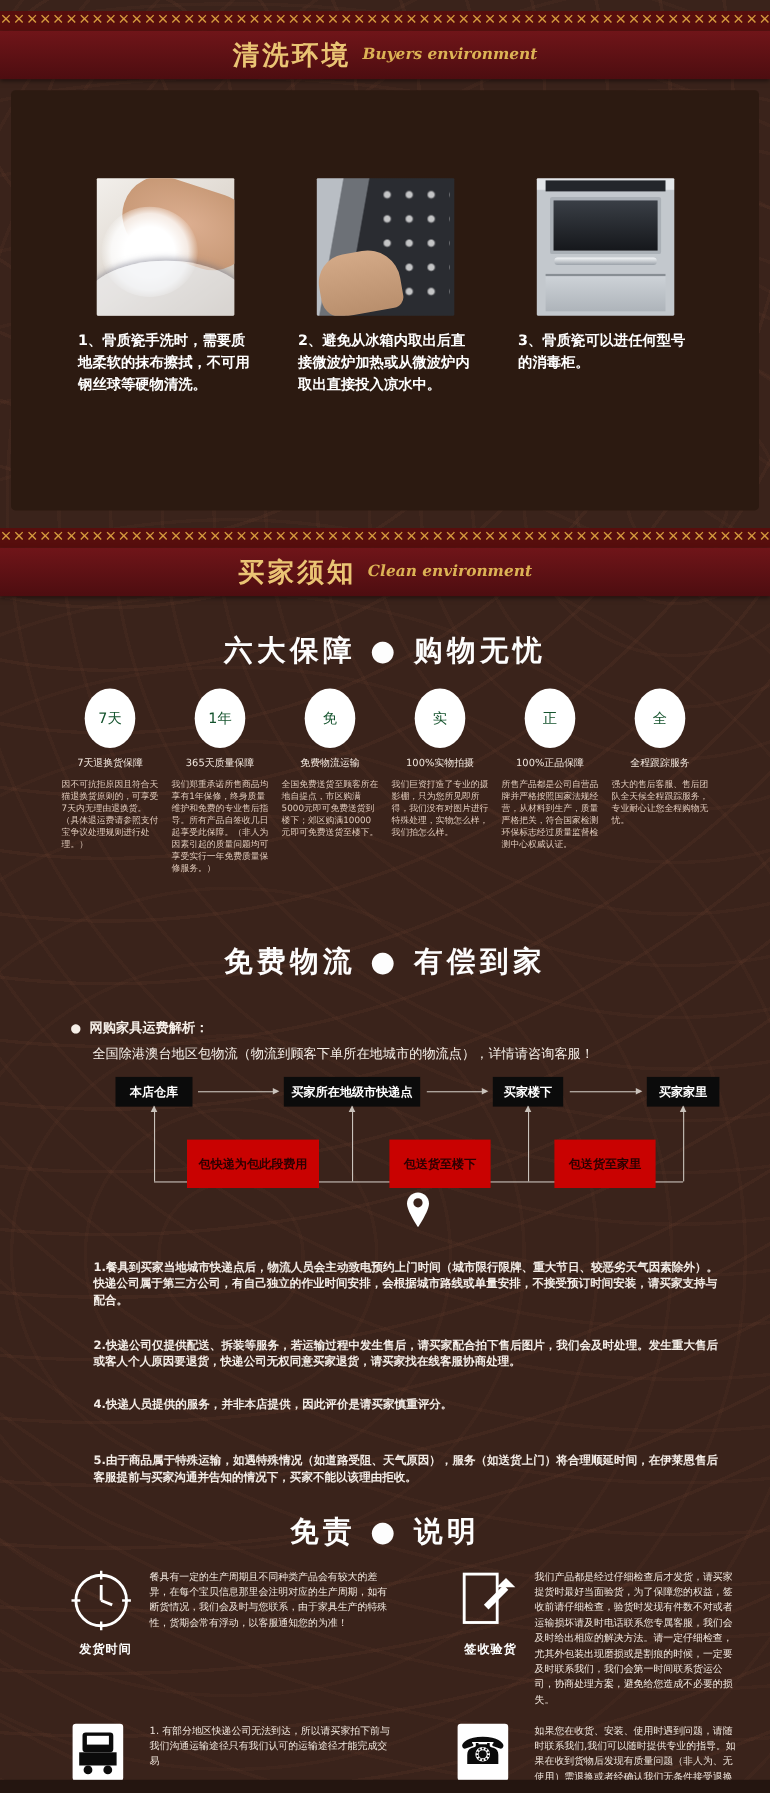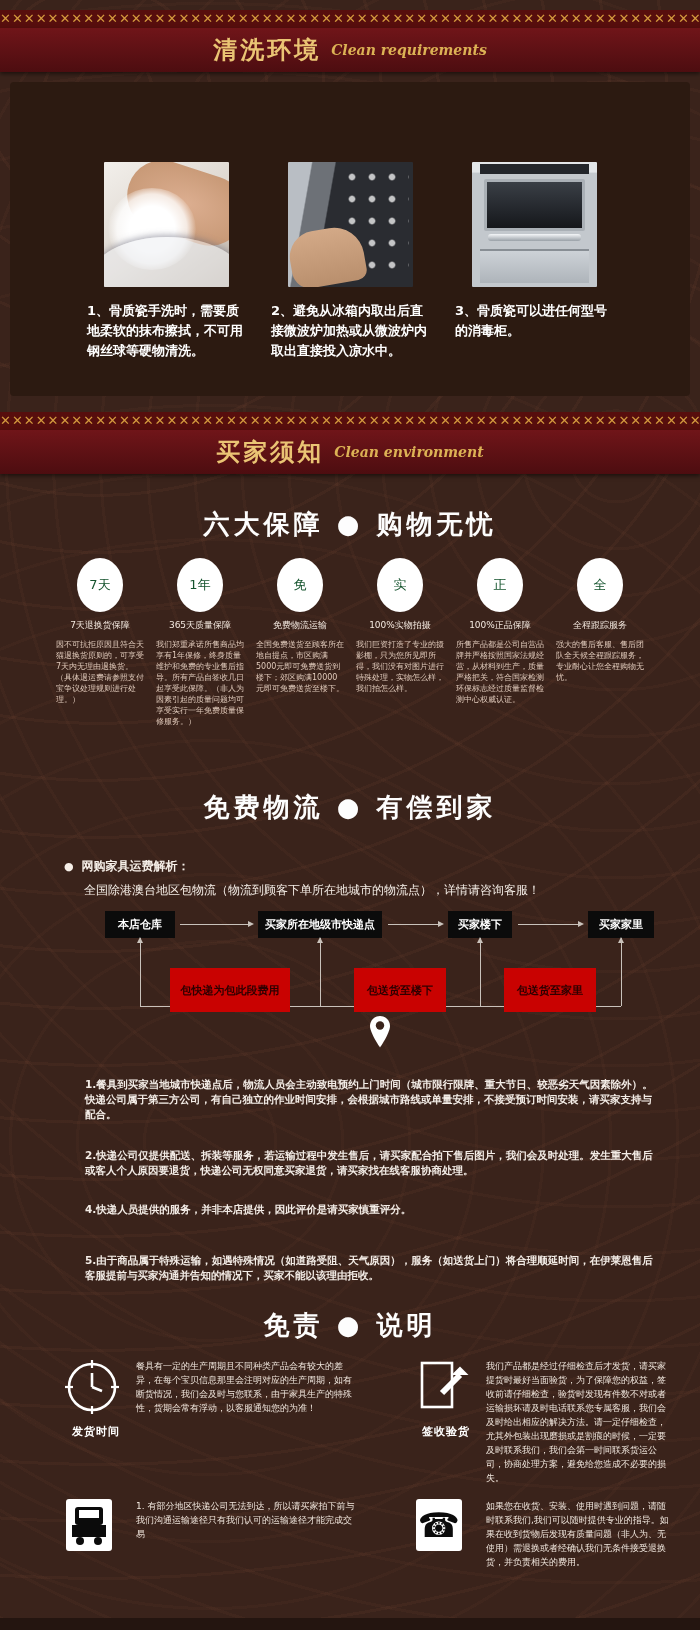--- a/index.html
+++ b/index.html
@@ -20,22 +20,22 @@
   .band{
     height:44px;display:flex;align-items:center;justify-content:center;gap:10px;
     background:linear-gradient(#701519,#4d0d10);
     box-shadow:0 2px 4px rgba(0,0,0,.5);
   }
   .band-cn{font-size:24px;font-weight:bold;color:#eac474;letter-spacing:3px;}
   .band-en{font-family:"DejaVu Serif",serif;font-style:italic;font-weight:bold;font-size:14px;color:#dcb255;}
 
   
   .clean-panel{
-    margin:10px 10px 0 10px;height:314px;background:#2c1a11;border-radius:4px;
-    display:flex;justify-content:center;gap:26px;padding-top:80px;box-sizing:border-box;
+    margin:10px 10px 0 10px;height:382px;background:#2c1a11;border-radius:4px;
+    display:flex;justify-content:center;gap:42px;padding-top:80px;box-sizing:border-box;
   }
   .c-col{width:158px;}
   .photo{position:relative;width:125px;height:125px;margin:0 auto;overflow:hidden;border-radius:1px;}
   .ph-wash{background:linear-gradient(145deg,#f2efeb 0%,#ddd6ce 55%,#bdb2a5 100%);}
   .ph-wash .hand{position:absolute;width:120px;height:70px;left:22px;top:6px;background:radial-gradient(ellipse at 50% 50%,#dcae90,#c2936f);border-radius:40px;transform:rotate(18deg);}
   .ph-wash .foam{position:absolute;left:4px;top:26px;width:88px;height:82px;background:radial-gradient(circle,#ffffff 0 38%,rgba(255,255,255,.78) 58%,transparent 74%);border-radius:50%;}
   .ph-wash .bowl{position:absolute;left:-14px;bottom:-34px;width:154px;height:84px;border-radius:50%;background:rgba(236,238,242,.55);box-shadow:0 -2px 6px rgba(110,110,125,.55);}
   .ph-micro{background:linear-gradient(100deg,#b9bec4 0 16%,#6d7177 17% 32%,#2a2c31 33% 100%);}
   .ph-micro .dots{position:absolute;right:4px;top:6px;width:66px;height:104px;
     background-image:radial-gradient(circle at 9px 9px, rgba(255,255,255,.85) 0 2.5px, transparent 4px);
@@ -107,21 +107,21 @@
 </head>
 <body>
 
 <div class="page">
 
   <div class="top-gap"></div>
   <div class="ornament">✕✕✕✕✕✕✕✕✕✕✕✕✕✕✕✕✕✕✕✕✕✕✕✕✕✕✕✕✕✕✕✕✕✕✕✕✕✕✕✕✕✕✕✕✕✕✕✕✕✕✕✕✕✕✕✕✕✕✕✕✕✕✕✕✕✕✕✕✕✕✕✕✕✕✕✕✕✕✕✕</div>
 
   <div class="band">
     <span class="band-cn">清洗环境</span>
-    <span class="band-en">Clean requirements</span>
+    <span class="band-en">Buyers environment</span>
   </div>
 
   <div class="clean-panel">
     <div class="c-col">
       <div class="photo ph-wash">
         <div class="hand"></div>
         <div class="foam"></div>
         <div class="bowl"></div>
       </div>
       <div class="c-caption">1、骨质瓷手洗时，需要质地柔软的抹布擦拭，不可用钢丝球等硬物清洗。</div>

